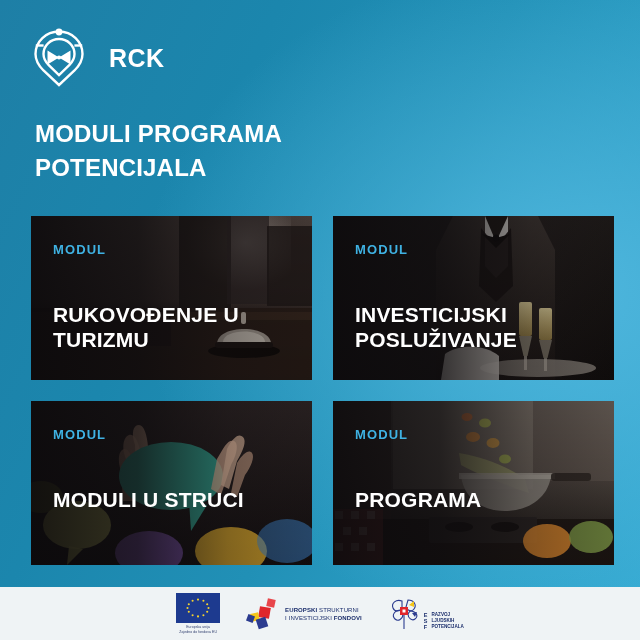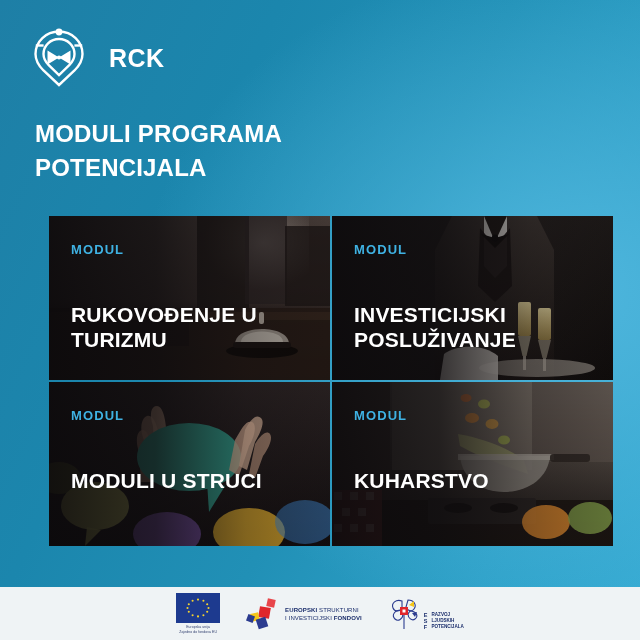--- a/index.html
+++ b/index.html
@@ -49,28 +49,28 @@
     color: #ffffff;
     font-weight: bold;
     font-size: 24px;
     line-height: 34px;
     letter-spacing: 0.2px;
   }
 
   
   #card-grid {
     position: absolute;
-    left: 49px;
+    left: 31px;
     top: 216px;
     width: 570px;
     height: 352px;
     display: grid;
     grid-template-columns: 281px 281px;
     grid-template-rows: 164px 164px;
-    gap: 2px;
+    gap: 21px;
   }
 
   .module-card {
     position: relative;
     overflow: hidden;
     background: #241d1c;
   }
 
   .card-art { position: absolute; inset: 0; }
   .card-art svg { width: 100%; height: 100%; display: block; }
@@ -318,21 +318,21 @@
             <rect x="26" y="126" width="8" height="8"></rect>
               <rect x="2" y="142" width="8" height="8"></rect>
             <rect x="18" y="142" width="8" height="8"></rect>
               <rect x="34" y="142" width="8" height="8"></rect>
           </g>
         </svg>
       </div>
       <div class="card-scrim"></div>
       <div class="card-text">
         <div class="card-kicker">MODUL</div>
-        <div class="card-title">KUHARSTVO</div>
+        <div class="card-title">PROGRAMA</div>
       </div>
     </div>
 
   </div>
 
   <div id="footer-bar">
 
     <div class="footer-logo">
       <div class="eu-flag-wrap">
         <svg width="44" height="30" viewBox="0 0 44 30">

